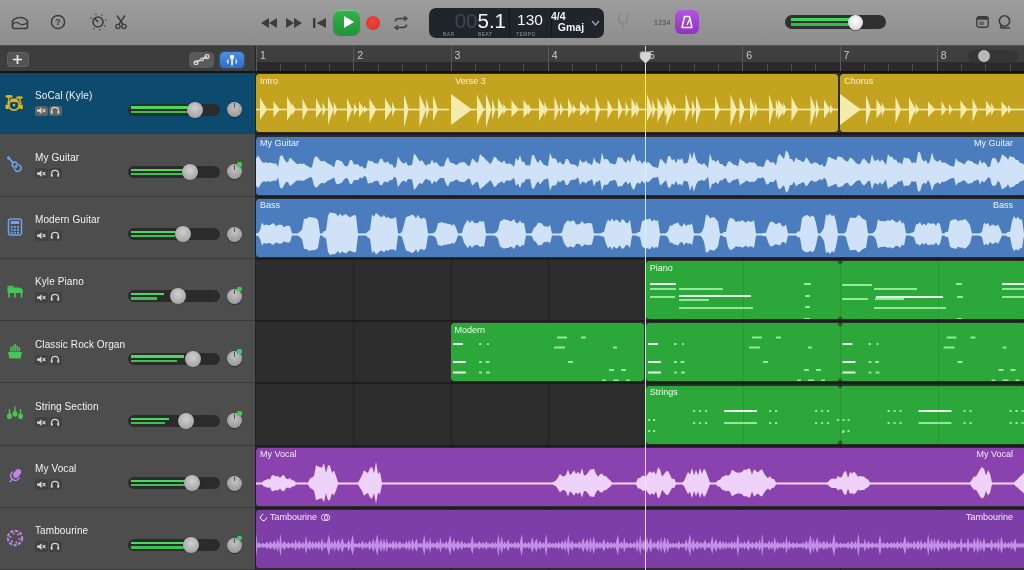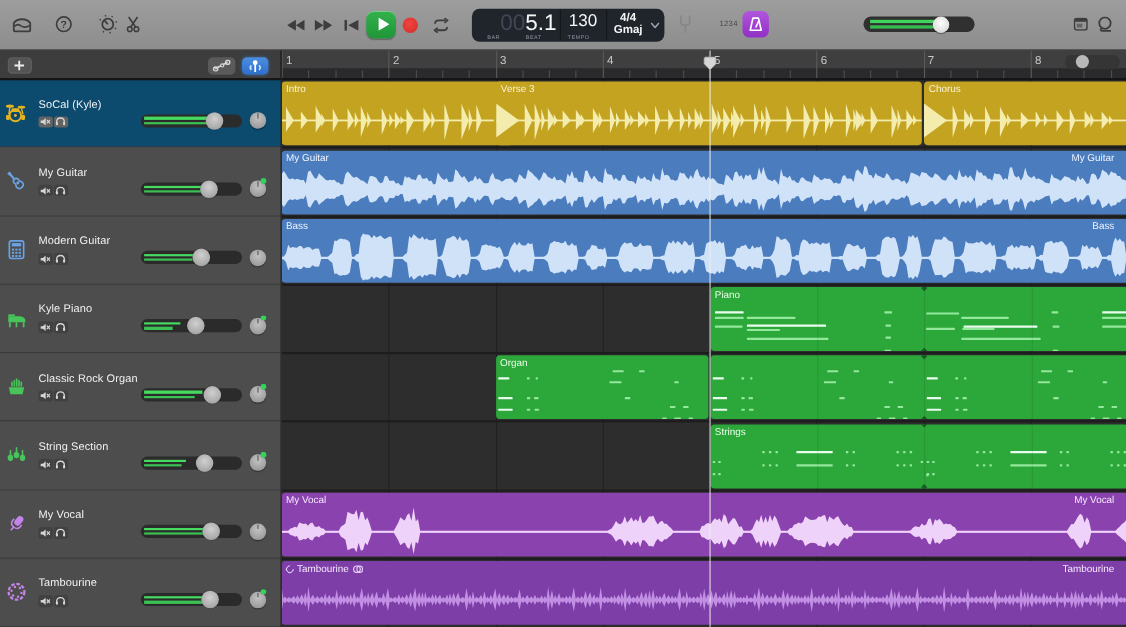--- a/index.html
+++ b/index.html
@@ -81,21 +81,21 @@
       <path d="M6 9.5 L3 11.5 L6 13.7" fill="none" stroke="#3d3d3d" stroke-width="1.5" stroke-linejoin="round"></path>
     </svg>
     <div class="abs" style="left:429px;top:8px;width:175px;height:30px;border-radius:7px;background:#20242b"></div>
     <div class="abs" style="left:509px;top:9px;width:1px;height:28px;background:#14171c"></div>
     <div class="abs" style="left:551px;top:9px;width:1px;height:28px;background:#14171c"></div>
     <div class="abs" style="left:432px;top:9px;width:74px;height:22px;font-size:20.5px;color:#3f4654;text-align:right"><span>00</span><span style="color:#f4f6f8">5.1</span></div>
     <div class="lcdlab" style="left:443px;top:31px">BAR</div>
     <div class="lcdlab" style="left:478px;top:31px">BEAT</div>
     <div class="abs" style="left:509px;top:11px;width:42px;height:18px;font-size:15.5px;color:#f4f6f8;text-align:center">130</div>
     <div class="lcdlab" style="left:516px;top:31px">TEMPO</div>
-    <div class="abs" style="left:551px;top:9.5px;width:40px;height:12px;font-size:10.5px;font-weight:bold;color:#f4f6f8;text-align:center">4/4</div>
+    <div class="abs" style="left:551px;top:9.5px;width:40px;height:12px;font-size:10.5px;font-weight:bold;color:#f4f6f8;text-align:left">4/4</div>
     <div class="abs" style="left:551px;top:21px;width:40px;height:12px;font-size:10.5px;font-weight:bold;color:#f4f6f8;text-align:center">Gmaj</div>
     <svg class="abs" style="left:591px;top:20px" width="9" height="6" viewBox="0 0 9 6">
       <path d="M1 1 L4.5 5 L8 1" fill="none" stroke="#9aa2b0" stroke-width="1.4"></path>
     </svg>
     <svg class="abs" style="left:617px;top:13px" width="12" height="18" viewBox="0 0 12 18">
       <path d="M2 1 L2 7 Q2 10 6 10 Q10 10 10 7 L10 1" fill="none" stroke="#858585" stroke-width="1.4"></path>
       <line x1="6" y1="10" x2="6" y2="17" stroke="#858585" stroke-width="1.4"></line>
     </svg>
     <div class="abs" style="left:654px;top:18.5px;font-size:7px;color:#484848;letter-spacing:.3px">1234</div>
     <div class="abs" style="left:675px;top:10px;width:24px;height:24px;border-radius:6px;background:linear-gradient(#b156de,#9130c5)"></div>
@@ -363,21 +363,21 @@
           <rect x="130.0" y="13.5" width="5.0" height="2" rx="0.5" fill="#93e89b"></rect>
           <rect x="103.0" y="23.5" width="11.0" height="2" rx="0.5" fill="#93e89b"></rect>
           <rect x="117.0" y="38.0" width="5.0" height="2" rx="0.5" fill="#93e89b"></rect>
           <rect x="162.0" y="23.5" width="4.0" height="2" rx="0.5" fill="#93e89b"></rect>
           <rect x="158.0" y="46.0" width="5.0" height="2" rx="0.5" fill="#93e89b"></rect>
           <rect x="170.0" y="46.0" width="5.0" height="2" rx="0.5" fill="#93e89b"></rect>
           <rect x="151.0" y="56.5" width="4.0" height="2" rx="0.5" fill="#93e89b"></rect>
           <rect x="162.0" y="56.5" width="6.0" height="2" rx="0.5" fill="#93e89b"></rect>
           <rect x="175.0" y="56.5" width="4.0" height="2" rx="0.5" fill="#93e89b"></rect>
         </svg>
-        <div class="rlabel" style="color:#eaffea">Organ</div>
+        <div class="rlabel" style="color:#eaffea">Modern</div>
       </div>
       <div class="region" style="left:389.8px;top:251.40px;width:380.2px;height:58.05px;background:#2ca73a">
         <svg class="abs" style="left:0;top:0" width="381" height="58" viewBox="0 0 381 58">
           <rect x="2.0" y="20.0" width="10.0" height="2" rx="0.5" fill="#e9fdee"></rect>
           <rect x="28.0" y="20.0" width="2.5" height="2" rx="0.5" fill="#93e89b"></rect>
           <rect x="36.0" y="20.0" width="2.0" height="2" rx="0.5" fill="#93e89b"></rect>
           <rect x="2.0" y="38.0" width="13.0" height="2" rx="0.5" fill="#e9fdee"></rect>
           <rect x="28.0" y="38.0" width="3.0" height="2" rx="0.5" fill="#93e89b"></rect>
           <rect x="34.5" y="38.0" width="4.0" height="2" rx="0.5" fill="#93e89b"></rect>
           <rect x="2.0" y="48.5" width="13.0" height="2" rx="0.5" fill="#e9fdee"></rect>

